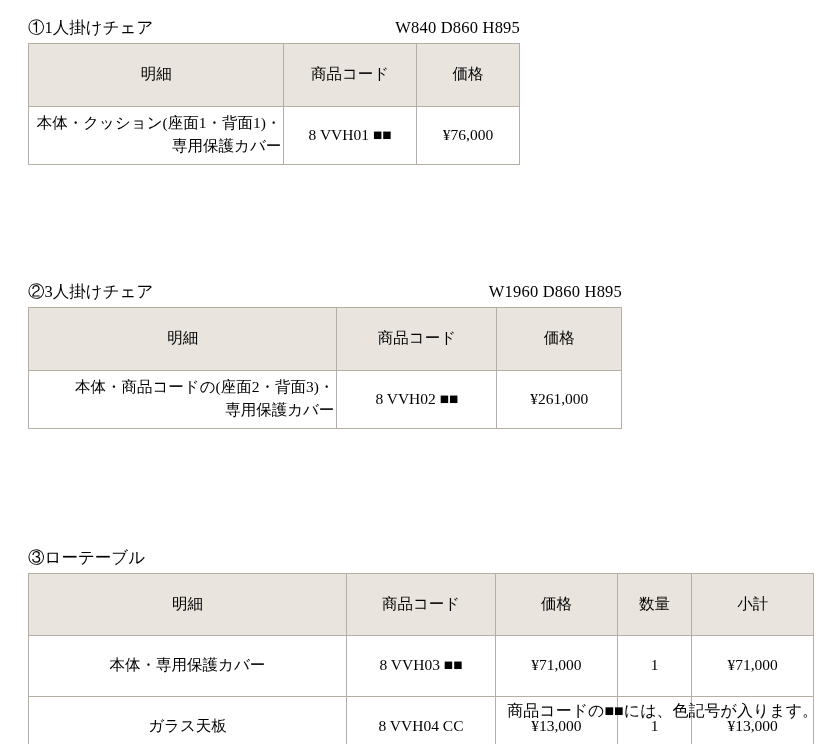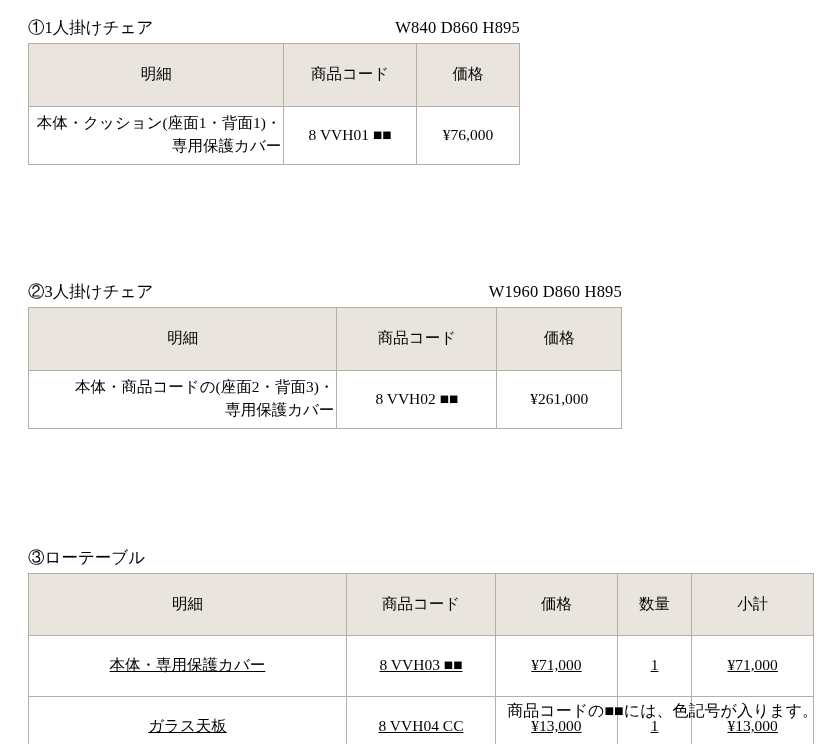--- a/index.html
+++ b/index.html
@@ -76,21 +76,21 @@
   .sec-ab table.spec col.c1 { width: 52%; }
   .sec-ab table.spec col.c2 { width: 27%; }
   .sec-ab table.spec col.c3 { width: 21%; }
 
   
   .sec-c table.spec col.d1 { width: 40.5%; }
   .sec-c table.spec col.d2 { width: 19%; }
   .sec-c table.spec col.d3 { width: 15.5%; }
   .sec-c table.spec col.d4 { width: 9.5%; }
   .sec-c table.spec col.d5 { width: 15.5%; }
-  .sec-c table.spec td { height: 24px; text-decoration: underline; }
+  .sec-c table.spec td { height: 24px; }
   .sec-c table.spec thead th { height: 25px; }
 
   .footnote {
     position: absolute;
     right: 18px;
     top: 701px;
     font-size: 16px;
     white-space: nowrap;
   }
 </style>

